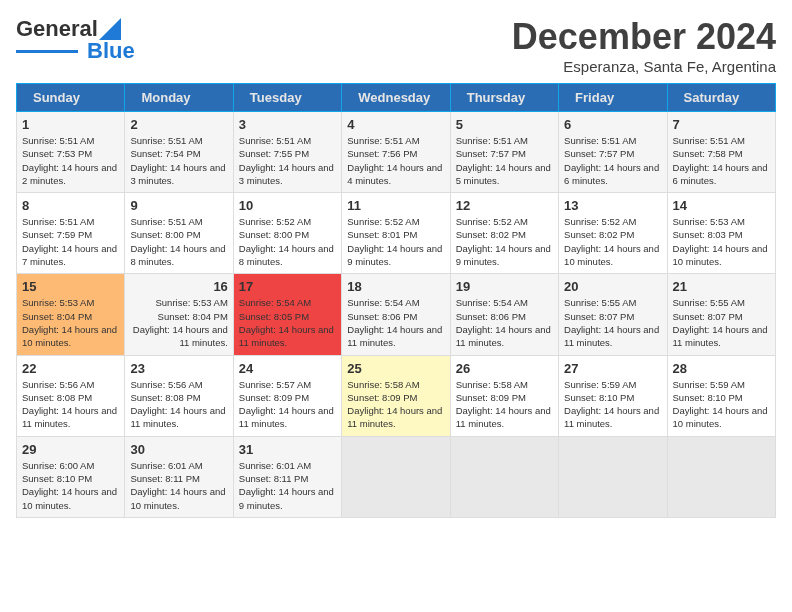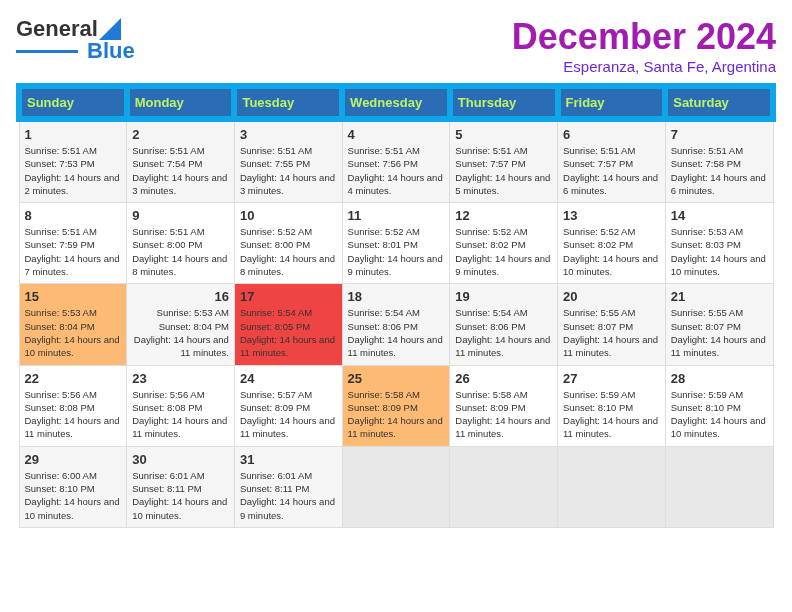--- a/index.html
+++ b/index.html
@@ -15,39 +15,39 @@
       justify-content: space-between;
       align-items: flex-start;
       margin-bottom: 8px;
     }
     .title-block {
       text-align: right;
     }
     .month-title {
       font-size: 36px;
       font-weight: bold;
-      color: #a21caf;
+      color: #404040;
     }
     .location {
       font-size: 15px;
-      color: #6d28d9;
+      color: #404040;
     }
     table {
       width: 100%;
       border-collapse: collapse;
       font-size: 10.5px;
     }
     thead tr th {
       background-color: #2a6db5;
-      color: #bef264;
+      color: #e5e5e5;
       text-align: left;
-      padding: 6px 5px;
+      padding: 6px 16px;
       font-size: 13px;
       font-weight: bold;
-      border: 6px solid #0ea5e9;
+      border: 1px solid #0ea5e9;
     }
     tbody tr {
       border-bottom: 1px solid #ccc;
     }
     tbody tr:nth-child(odd) {
       background: #f9f9f9;
     }
     tbody tr:nth-child(even) {
       background: #fff;
     }
@@ -212,21 +212,21 @@
           <div class="day-info">Sunrise: 5:56 AM<br>Sunset: 8:08 PM<br>Daylight: 14 hours and 11 minutes.</div>
         </td>
         <td style="background: rgb(255, 255, 255);">
           <span class="day-num">23</span>
           <div class="day-info">Sunrise: 5:56 AM<br>Sunset: 8:08 PM<br>Daylight: 14 hours and 11 minutes.</div>
         </td>
         <td style="background: rgb(255, 255, 255);">
           <span class="day-num">24</span>
           <div class="day-info">Sunrise: 5:57 AM<br>Sunset: 8:09 PM<br>Daylight: 14 hours and 11 minutes.</div>
         </td>
-        <td style="background: #fdba74;">
+        <td style="background: #fef9c3;">
           <span class="day-num">25</span>
           <div class="day-info">Sunrise: 5:58 AM<br>Sunset: 8:09 PM<br>Daylight: 14 hours and 11 minutes.</div>
         </td>
         <td style="background: rgb(255, 255, 255);">
           <span class="day-num">26</span>
           <div class="day-info">Sunrise: 5:58 AM<br>Sunset: 8:09 PM<br>Daylight: 14 hours and 11 minutes.</div>
         </td>
         <td style="background: rgb(255, 255, 255);">
           <span class="day-num">27</span>
           <div class="day-info">Sunrise: 5:59 AM<br>Sunset: 8:10 PM<br>Daylight: 14 hours and 11 minutes.</div>

